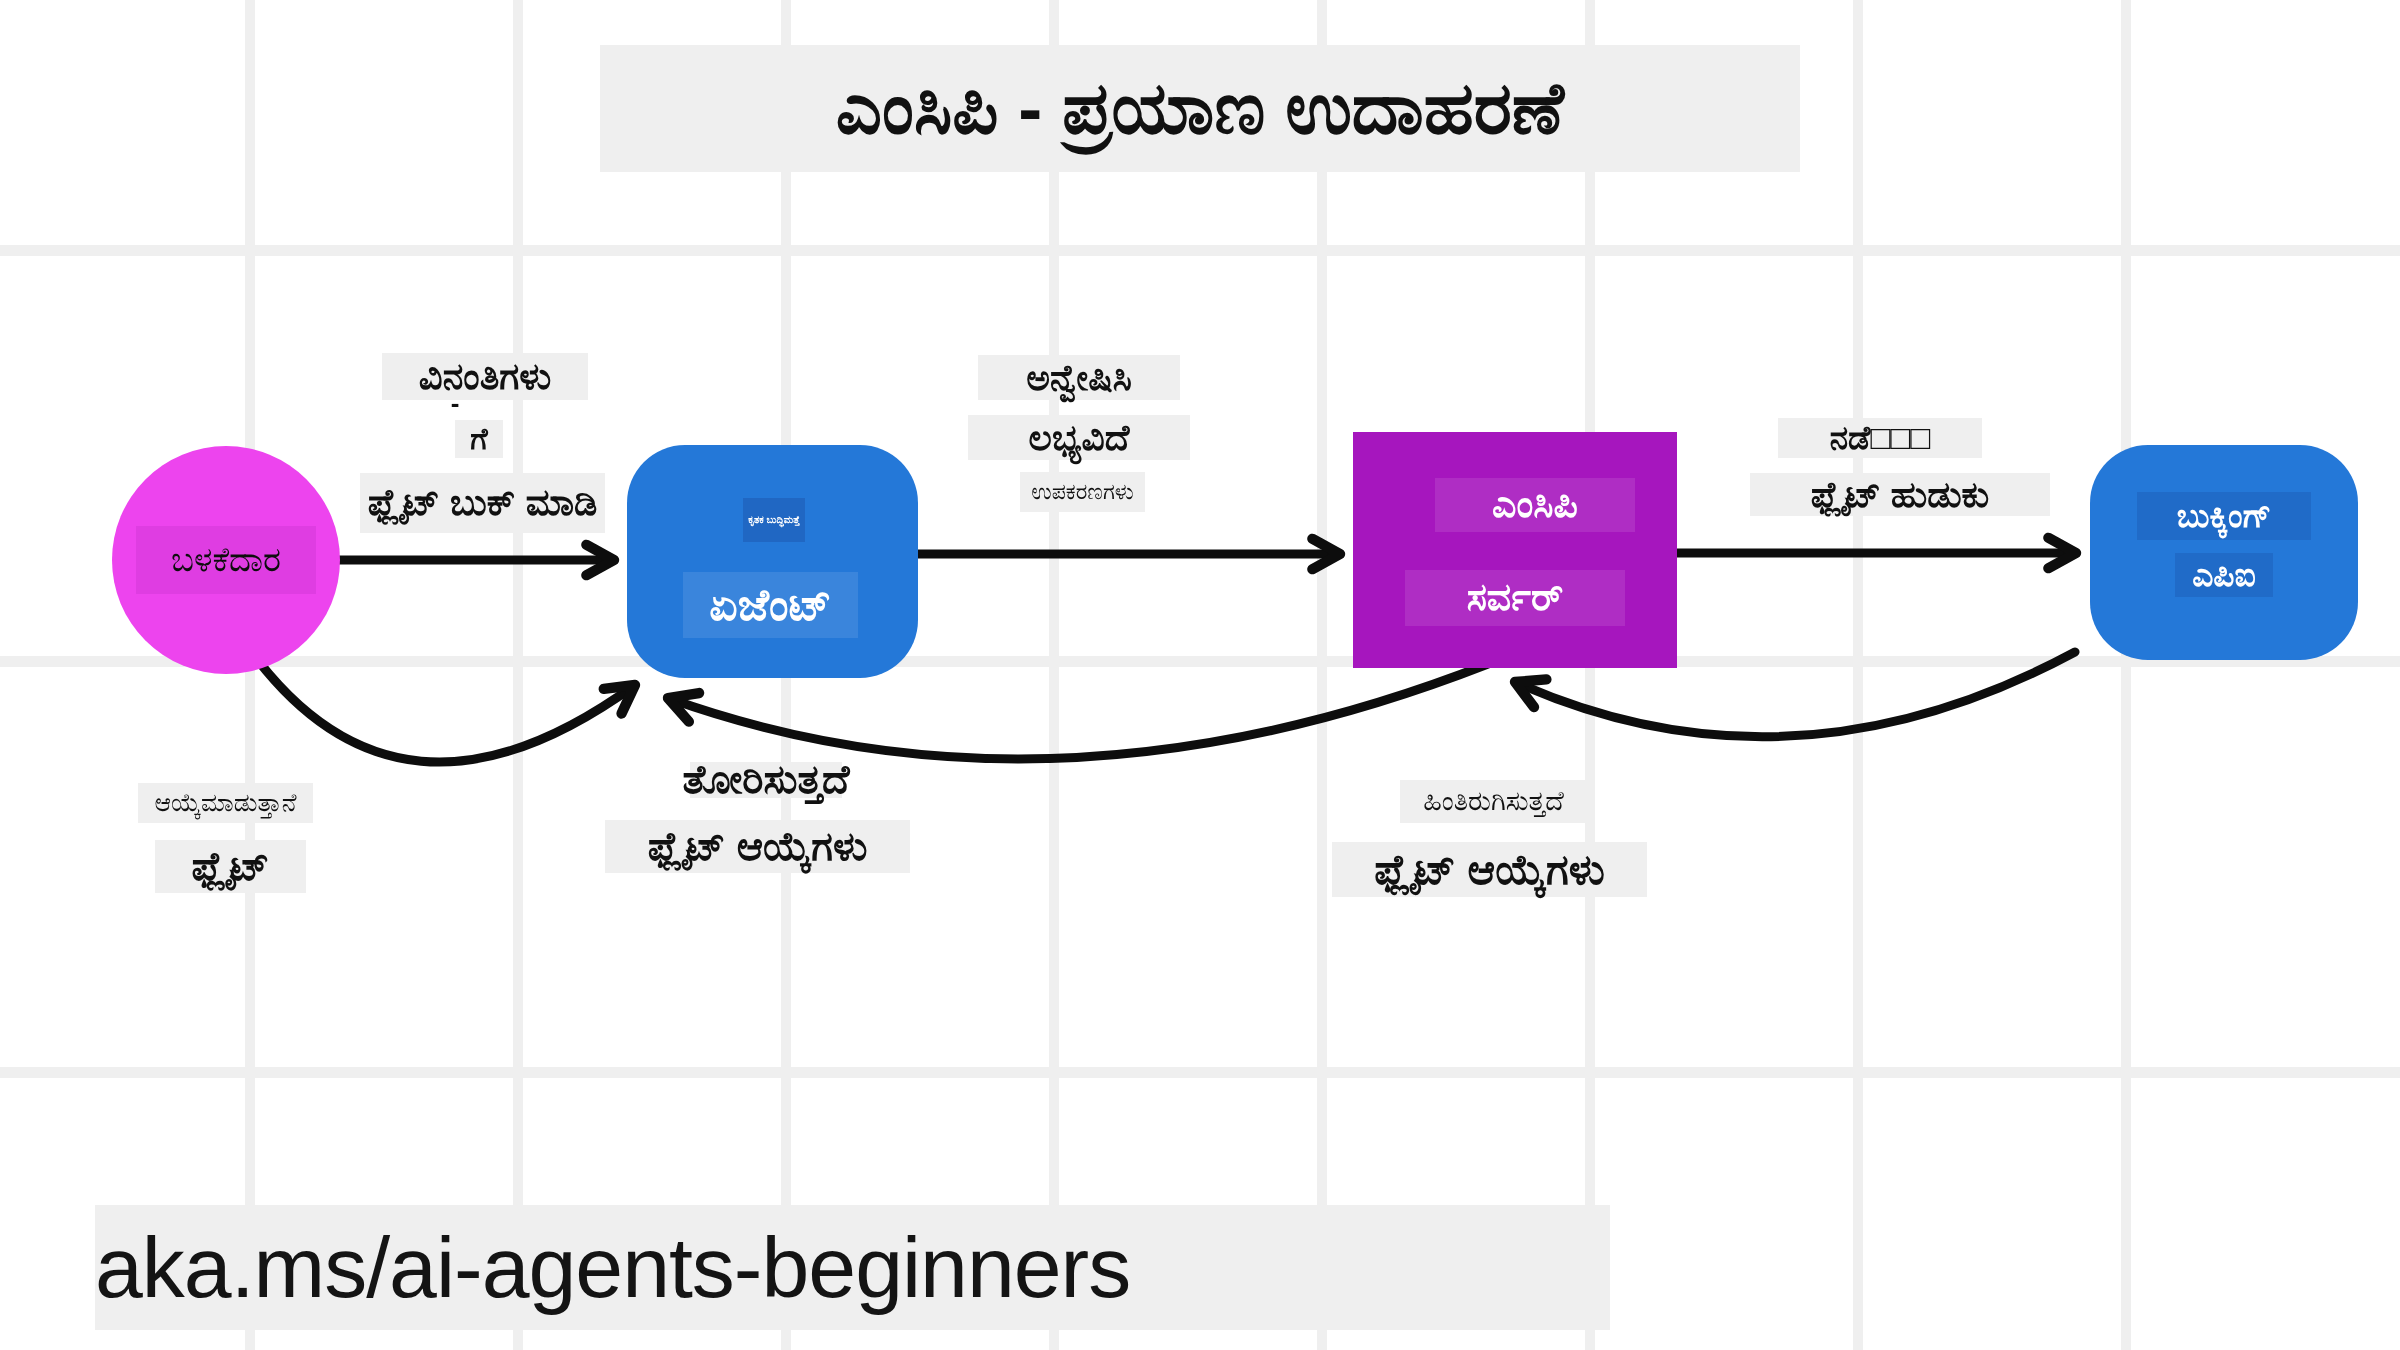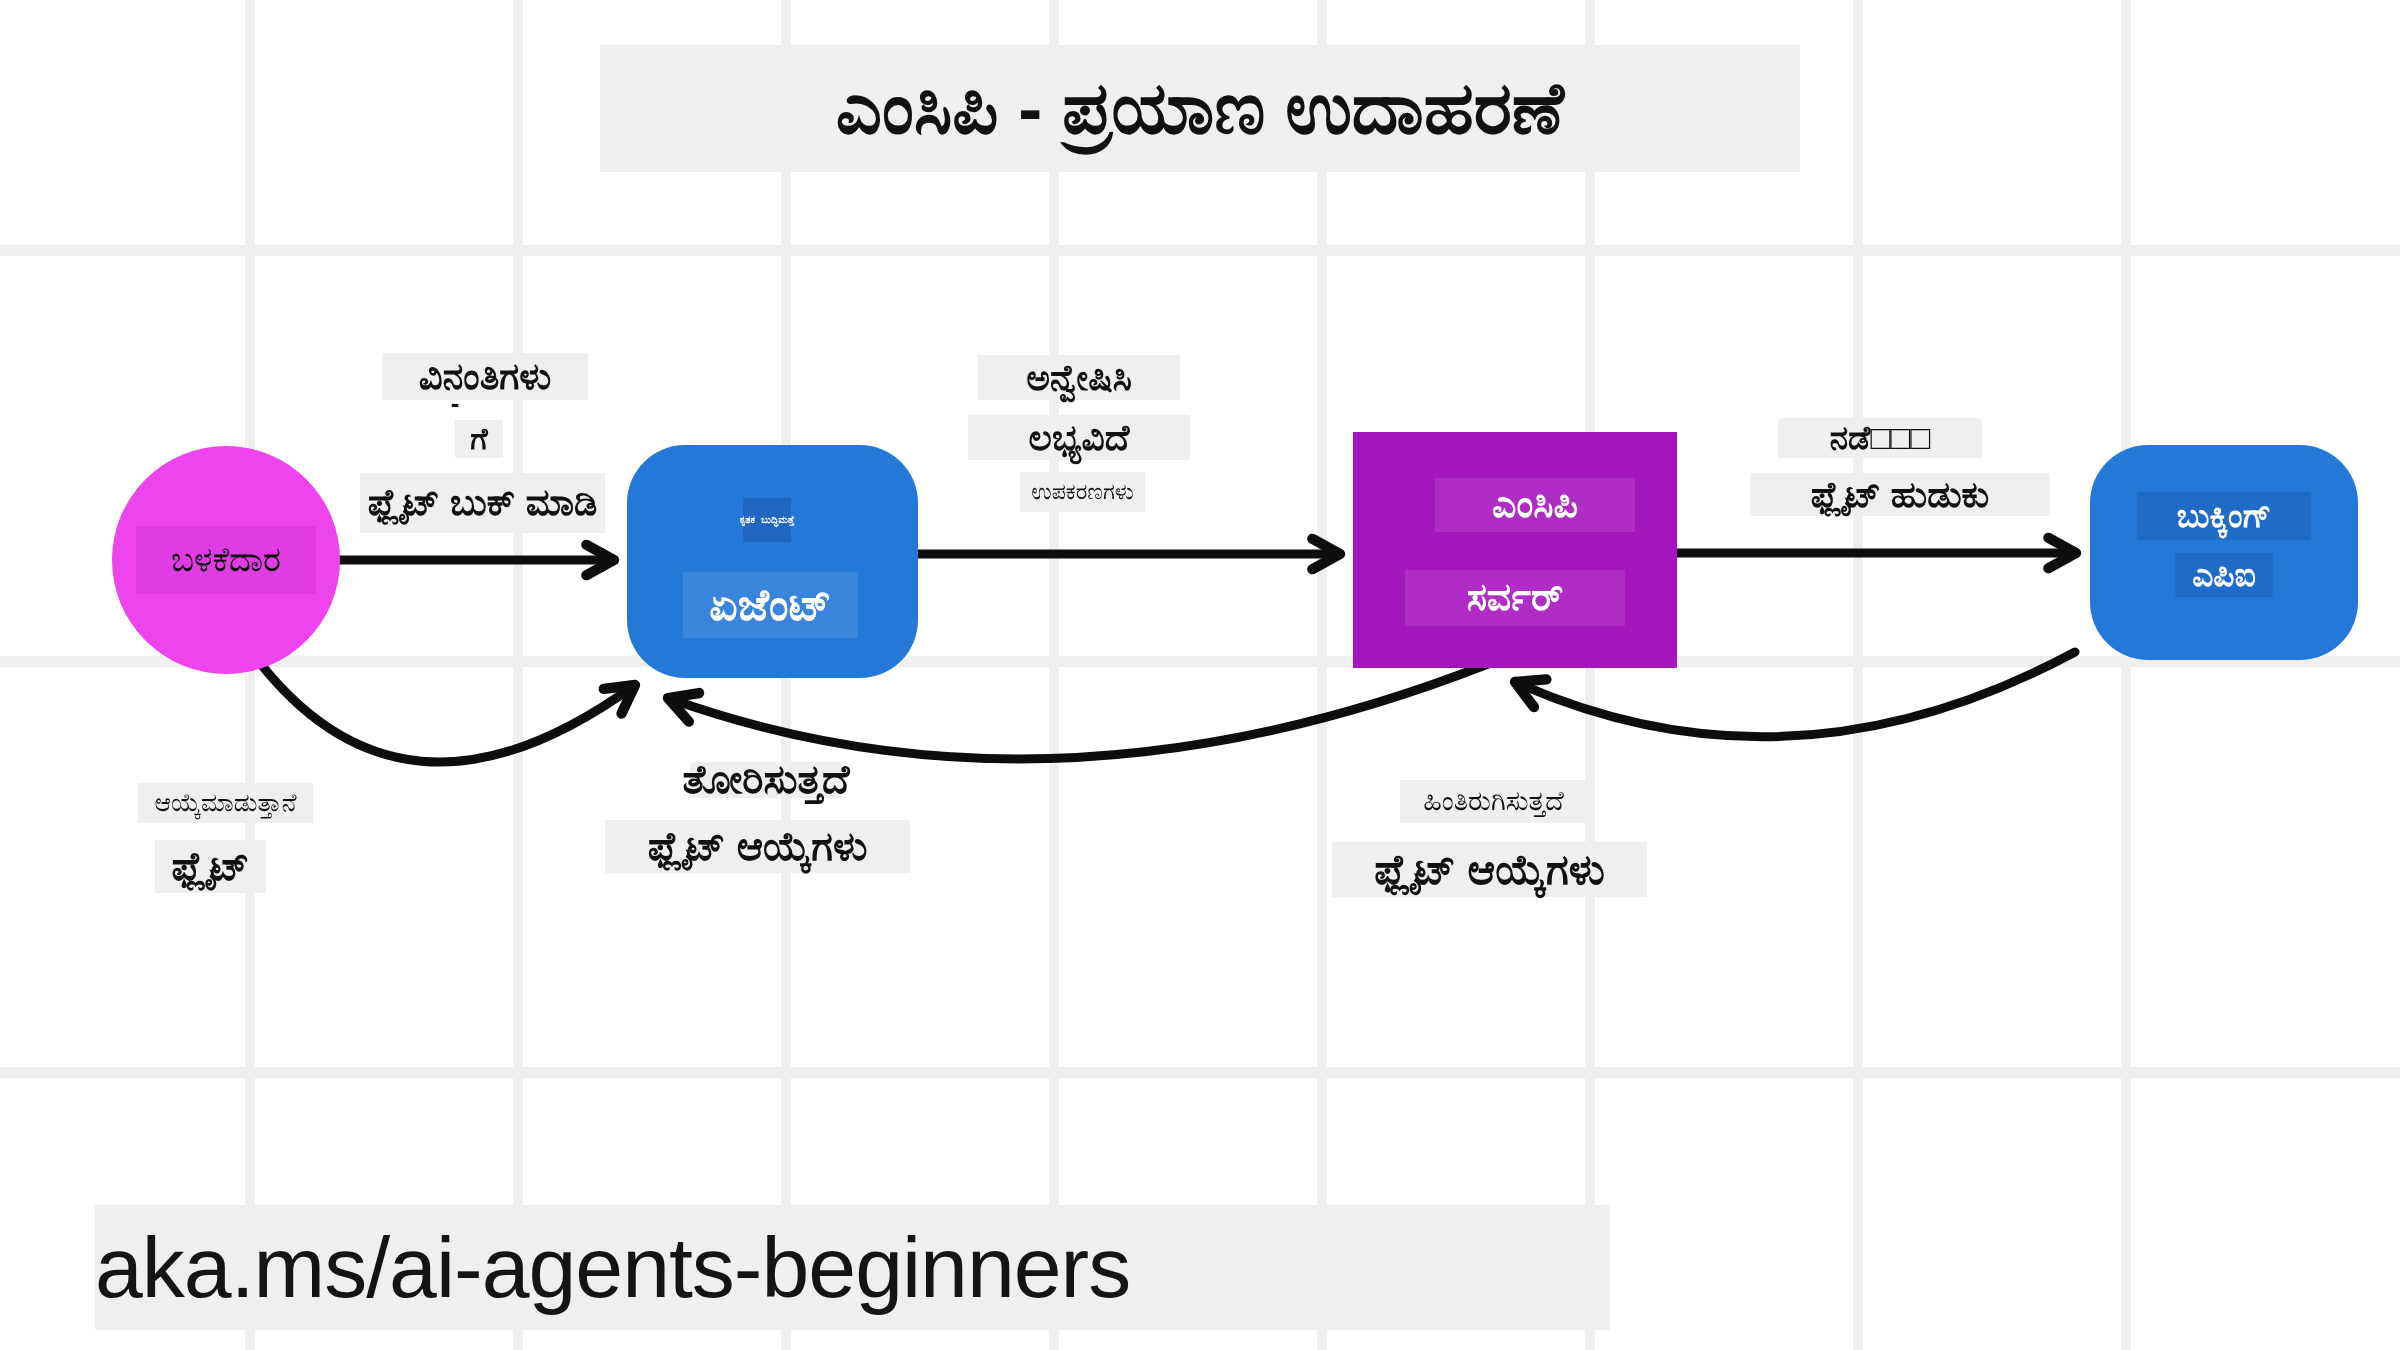--- a/index.html
+++ b/index.html
@@ -18,22 +18,22 @@
   .inchip{position:absolute;display:flex;align-items:center;justify-content:center;
     color:#ffffff;white-space:nowrap;}
   .title-chip{left:600px;top:45px;width:1200px;height:127px;font-size:72px;font-weight:700;z-index:3;}
   .footer-chip{left:95px;top:1205px;width:1515px;height:125px;justify-content:flex-start;
     box-sizing:border-box;font-size:86px;font-weight:400;color:#141414;letter-spacing:-1px;z-index:3;}
   
   .user-circle{left:112px;top:446px;width:228px;height:228px;border-radius:50%;background:#ED44EE;}
   .user-label{width:180px;height:68px;background:rgba(110,0,130,0.10);color:#0d0d0d;
     font-size:34px;font-weight:400;}
   .agent-box{left:627px;top:445px;width:291px;height:233px;border-radius:58px;background:#2478D8;}
-  .agent-small{left:116px;top:53px;width:48px;height:44px;background:rgba(10,20,90,0.16);
-    font-size:10px;font-weight:700;font-family:Liberation Mono, monospace;}
+  .agent-small{left:116px;top:53px;width:62px;height:44px;background:rgba(10,20,90,0.16);
+    font-size:10px;font-weight:700;}
   .agent-label{left:56px;top:127px;width:175px;height:66px;background:rgba(255,255,255,0.10);
     font-size:44px;font-weight:700;}
   .server-box{left:1353px;top:432px;width:324px;height:236px;background:#A616BE;}
   .server-line1{left:82px;top:46px;width:200px;height:54px;background:rgba(255,255,255,0.10);
     font-size:38px;font-weight:700;}
   .server-line2{left:52px;top:138px;width:220px;height:56px;background:rgba(255,255,255,0.10);
     font-size:38px;font-weight:700;}
   .api-box{left:2090px;top:445px;width:268px;height:215px;border-radius:58px;background:#2478D8;}
   .api-line1{left:47px;top:47px;width:174px;height:48px;background:rgba(0,0,60,0.10);
     font-size:33px;font-weight:700;}
@@ -43,21 +43,21 @@
   .c-req   {left:382px; top:353px; width:206px;height:47px;font-size:37px;font-weight:700;}
   .c-dash  {left:440px; top:394px; width:30px; height:18px;font-size:26px;font-weight:700;background:transparent;}
   .c-ge    {left:455px; top:420px; width:48px; height:38px;font-size:30px;font-weight:700;}
   .c-book  {left:360px; top:473px; width:245px;height:60px;font-size:37px;font-weight:700;}
   .c-disc  {left:978px; top:355px; width:202px;height:45px;font-size:36px;font-weight:700;}
   .c-avail {left:968px; top:415px; width:222px;height:45px;font-size:36px;font-weight:700;}
   .c-tools {left:1020px;top:472px; width:125px;height:40px;font-size:22px;font-weight:400;}
   .c-nade  {left:1778px;top:418px; width:204px;height:40px;font-size:33px;font-weight:700;}
   .c-search{left:1750px;top:473px; width:300px;height:43px;font-size:36px;font-weight:700;}
   .c-sel   {left:138px; top:783px; width:175px;height:40px;font-size:25px;font-weight:400;}
-  .c-flt   {left:155px; top:840px; width:111px;height:53px;font-size:40px;font-weight:700;}
+  .c-flt   {left:155px; top:840px; width:151px;height:53px;font-size:40px;font-weight:700;}
   .c-show  {left:690px; top:762px; width:152px;height:36px;font-size:40px;font-weight:700;}
   .c-opt1  {left:605px; top:820px; width:305px;height:53px;font-size:40px;font-weight:700;}
   .c-ret   {left:1400px;top:780px; width:187px;height:43px;font-size:27px;font-weight:400;}
   .c-opt2  {left:1332px;top:842px; width:315px;height:55px;font-size:42px;font-weight:700;}
 </style>
 </head>
 <body>
 
 <div class="canvas">
 

